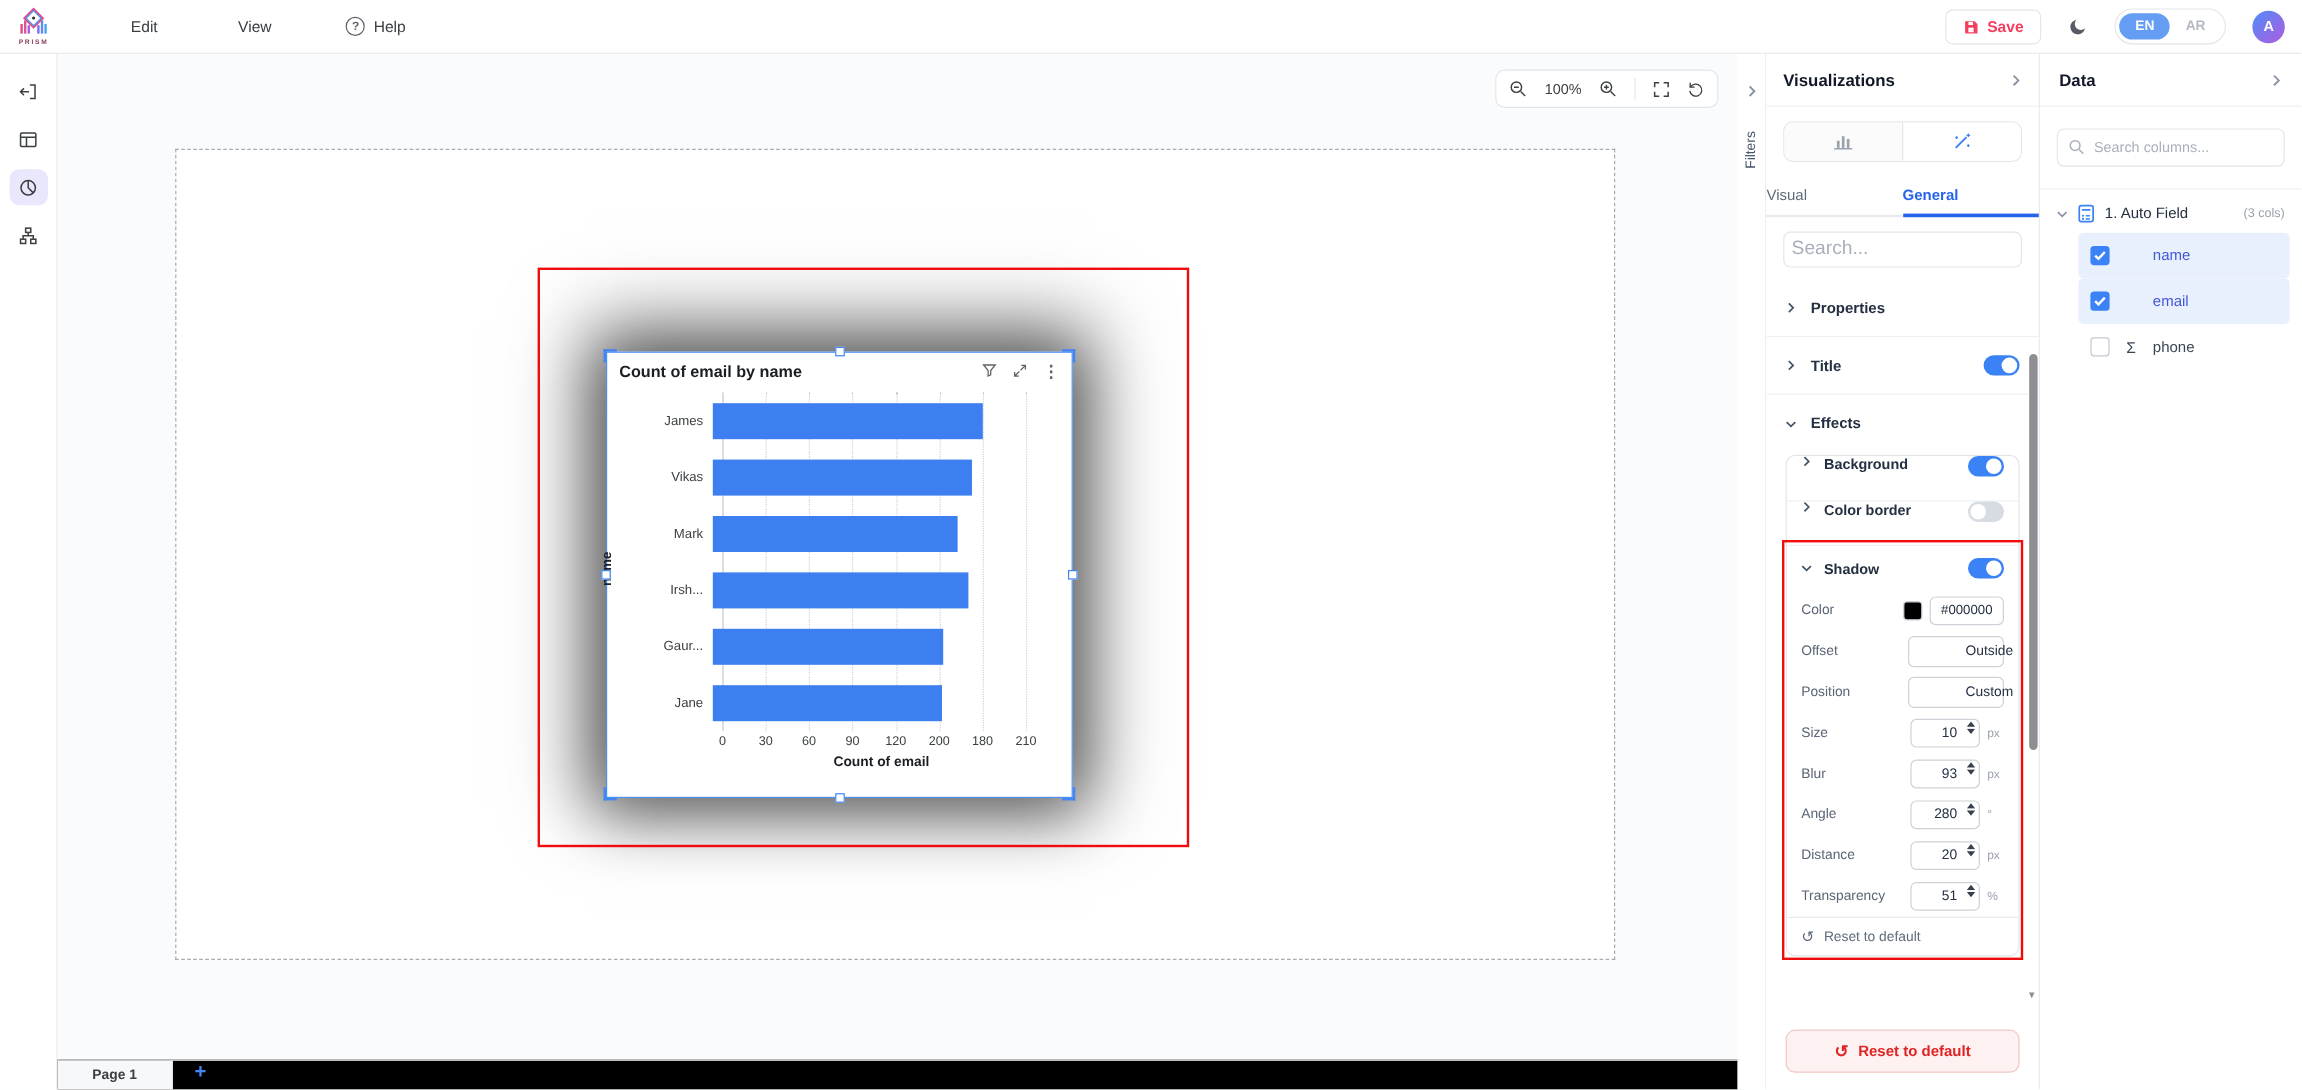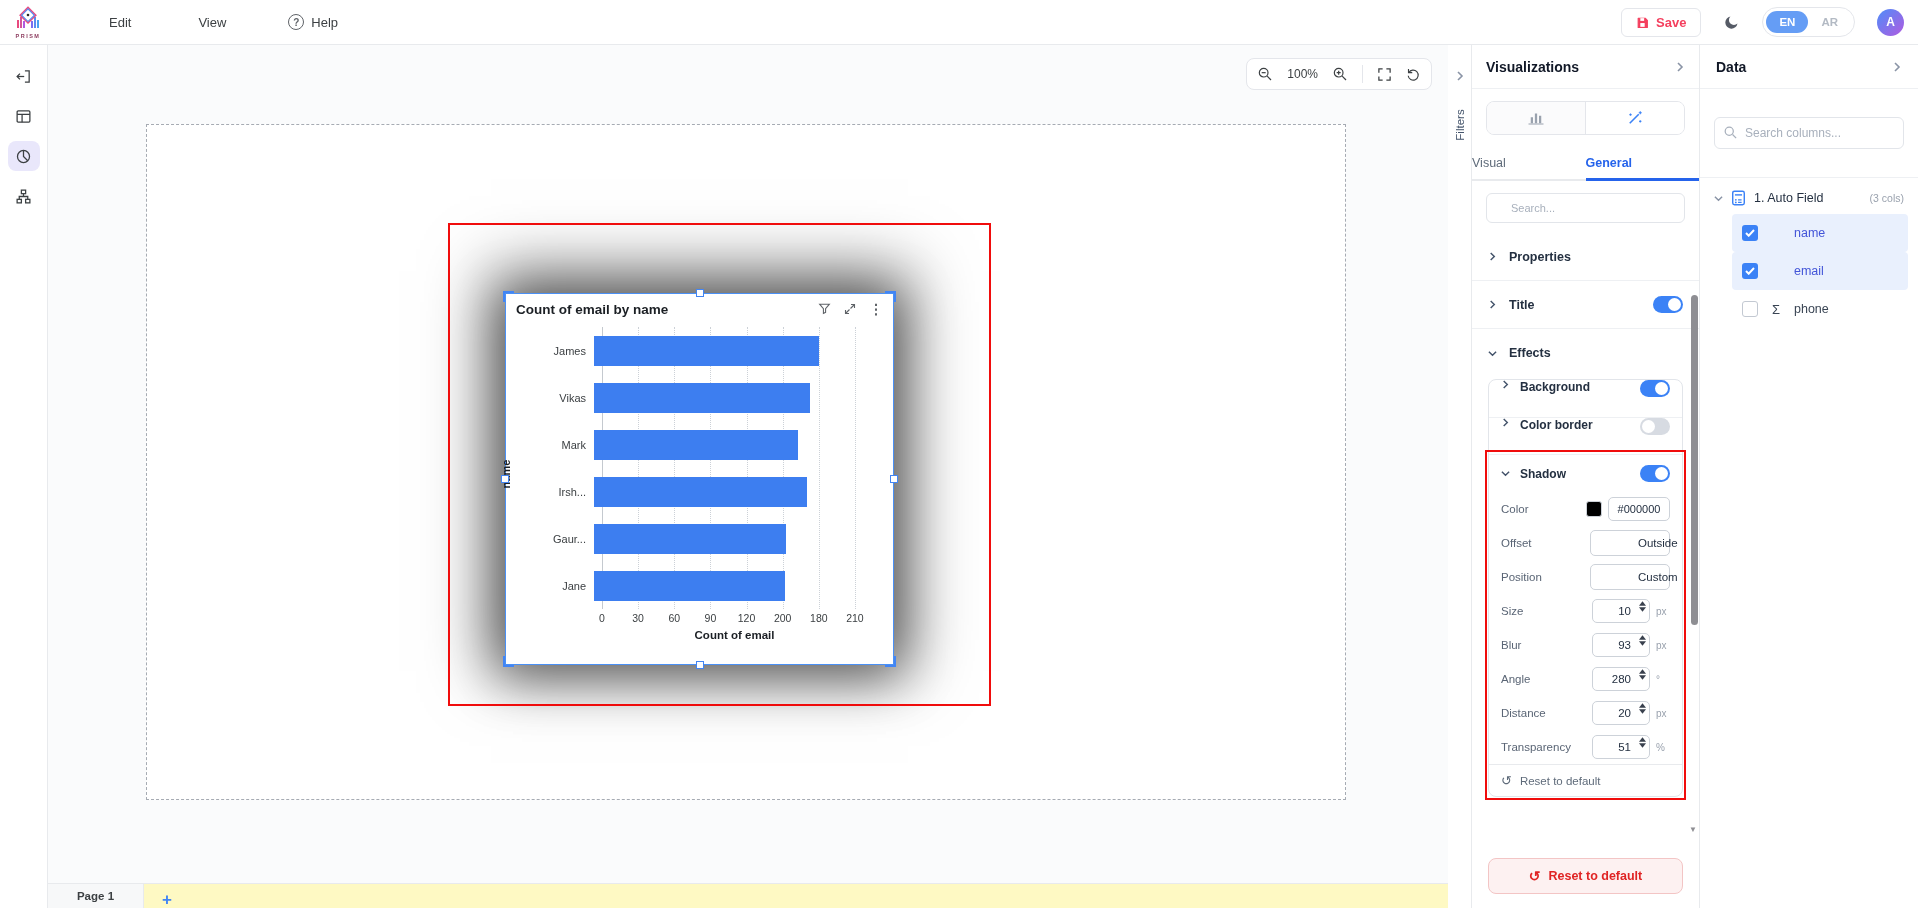--- a/index.html
+++ b/index.html
@@ -80,21 +80,21 @@
   .vp-title { font-size:14px; font-weight:bold; color:#111827; }
   .chev-r { margin-left:auto; }
   .segmented { margin:12px 14px 8px; height:34px; border:1px solid #e4e6eb; border-radius:8px; display:flex; overflow:hidden; }
   .seg { flex:1; display:flex; align-items:center; justify-content:center; cursor:pointer; background:#fbfbfc; }
   .seg.sel { background:#fff; border-left:1px solid #e4e6eb; }
   .tabs { display:flex; border-bottom:2px solid #e8eaed; margin-top:4px; }
   .tab { flex:1; font-size:12.5px; padding:9px 0; color:#5f6b7a; cursor:pointer; position:relative; }
   .tab.active { color:#2563eb; font-weight:bold; }
   .tab.active::after { content:""; position:absolute; left:0; right:0; bottom:-2px; height:3px; background:#2563eb; }
   .vp-search { margin:12px 14px 10px; }
-  .search-input { width:100%; height:30px; border:1px solid #e2e5ea; border-radius:6px; font-size:11px; padding:0 24px; color:#3c4043; font-family:"Liberation Sans",sans-serif; }
+  .search-input { width:100%; height:30px; border:1px solid #e2e5ea; border-radius:6px; font-size:16px; padding:0 6px; color:#3c4043; font-family:"Liberation Sans",sans-serif; }
   .search-input::placeholder { color:#a8b0bc; }
 
   .vp-scroll { flex:1; overflow:hidden; padding-bottom:4px; }
   .section-row { height:48px; display:flex; align-items:center; padding:0 16px; border-bottom:1px solid #eef0f3; gap:12px; cursor:pointer; }
   .section-row.noline { border-bottom:none; }
   .section-label { font-size:12.5px; font-weight:bold; color:#243041; }
   .row-toggle { margin-left:auto; }
   .switch { width:30px; height:17px; border-radius:9px; position:relative; cursor:pointer; flex:none; }
   .switch.on { background:#3b82f6; } .switch.off { background:#d7dbe2; }
   .switch .knob { position:absolute; top:2px; width:13px; height:13px; border-radius:50%; background:#fff; }
@@ -123,40 +123,40 @@
   .vp-bottom { padding:12px 16px 14px; }
   .reset-btn { width:100%; height:36px; background:#fdf1f1; border:1px solid #f3c5c5; border-radius:8px; color:#e02424; font-size:12.5px; font-weight:bold; display:flex; align-items:center; justify-content:center; gap:8px; cursor:pointer; font-family:"Liberation Sans",sans-serif; }
   .reset-btn .undo-glyph { color:#e02424; font-size:14px; }
 
   .vp-scrollbar { position:absolute; right:1px; top:250px; width:7px; height:330px; background:#8e8e93; border-radius:4px; z-index:3; }
   .vp-scroll-arrow { position:absolute; right:2px; bottom:74px; font-size:8px; color:#8e8e93; z-index:3; }
 
   
   .data-panel { width:218px; background:#fff; display:flex; flex-direction:column; }
   .dp-header { height:44px; display:flex; align-items:center; padding:0 16px; border-bottom:1px solid #eef0f3; }
-  .dp-search-wrap { margin:28px 14px; position:relative; border-bottom:none; }
+  .dp-search-wrap { margin:18px 14px; position:relative; border-bottom:none; }
   .dp-search { width:100%; height:32px; border:1px solid #e2e5ea; border-radius:6px; font-size:12px; padding:0 10px 0 30px; color:#3c4043; font-family:"Liberation Sans",sans-serif; }
   .dp-search::placeholder { color:#a8b0bc; }
   .dp-search-ic { position:absolute; left:9px; top:8px; }
   .dp-divider { border-bottom:1px solid #eef0f3; }
   .group-row { display:flex; align-items:center; gap:8px; padding:12px 14px 8px; cursor:pointer; }
   .group-label { font-size:12.5px; color:#243041; }
   .cols-badge { margin-left:auto; font-size:10.5px; color:#9aa2ae; }
   .col-rows { padding:0 10px 0 32px; }
   .col-row { display:flex; align-items:center; height:38px; padding:0 0 0 10px; border-radius:4px; gap:10px; cursor:pointer; }
   .col-row.checked-row { background:#e9f0fd; }
   .checkbox { width:16px; height:16px; border-radius:3px; flex:none; display:flex; align-items:center; justify-content:center; }
   .checkbox.checked { background:#3b82f6; }
   .checkbox.unchecked { background:#fff; border:1.5px solid #c3c9d2; }
   .agg-slot { width:16px; text-align:center; font-size:13px; color:#3a4554; flex:none; }
   .col-label { font-size:12.5px; color:#3a4554; }
   .col-row.checked-row .col-label { color:#4355d8; }
 
   
-  .bottombar { height:25px; border-top:1px solid #e8eaed; background:#fef9c3; display:flex; align-items:flex-end; }
+  .bottombar { height:25px; border-top:1px solid #e8eaed; background:#000000; display:flex; align-items:flex-start; }
   .page-tab { height:100%; min-width:96px; display:flex; align-items:center; justify-content:center; font-size:11.5px; font-weight:bold; color:#3c4043; background:#f7f8f9; border-right:1px solid #e8eaed; cursor:pointer; }
   .add-page { color:#4285f4; font-size:17px; font-weight:bold; margin-left:18px; cursor:pointer; line-height:1; }
 </style>
 </head>
 <body>
 
 <div class="topbar">
   <div class="logo">
     <svg width="28" height="26" viewBox="0 0 28 26">
       <rect x="3" y="14" width="2" height="8" fill="#e84a7f"></rect>

